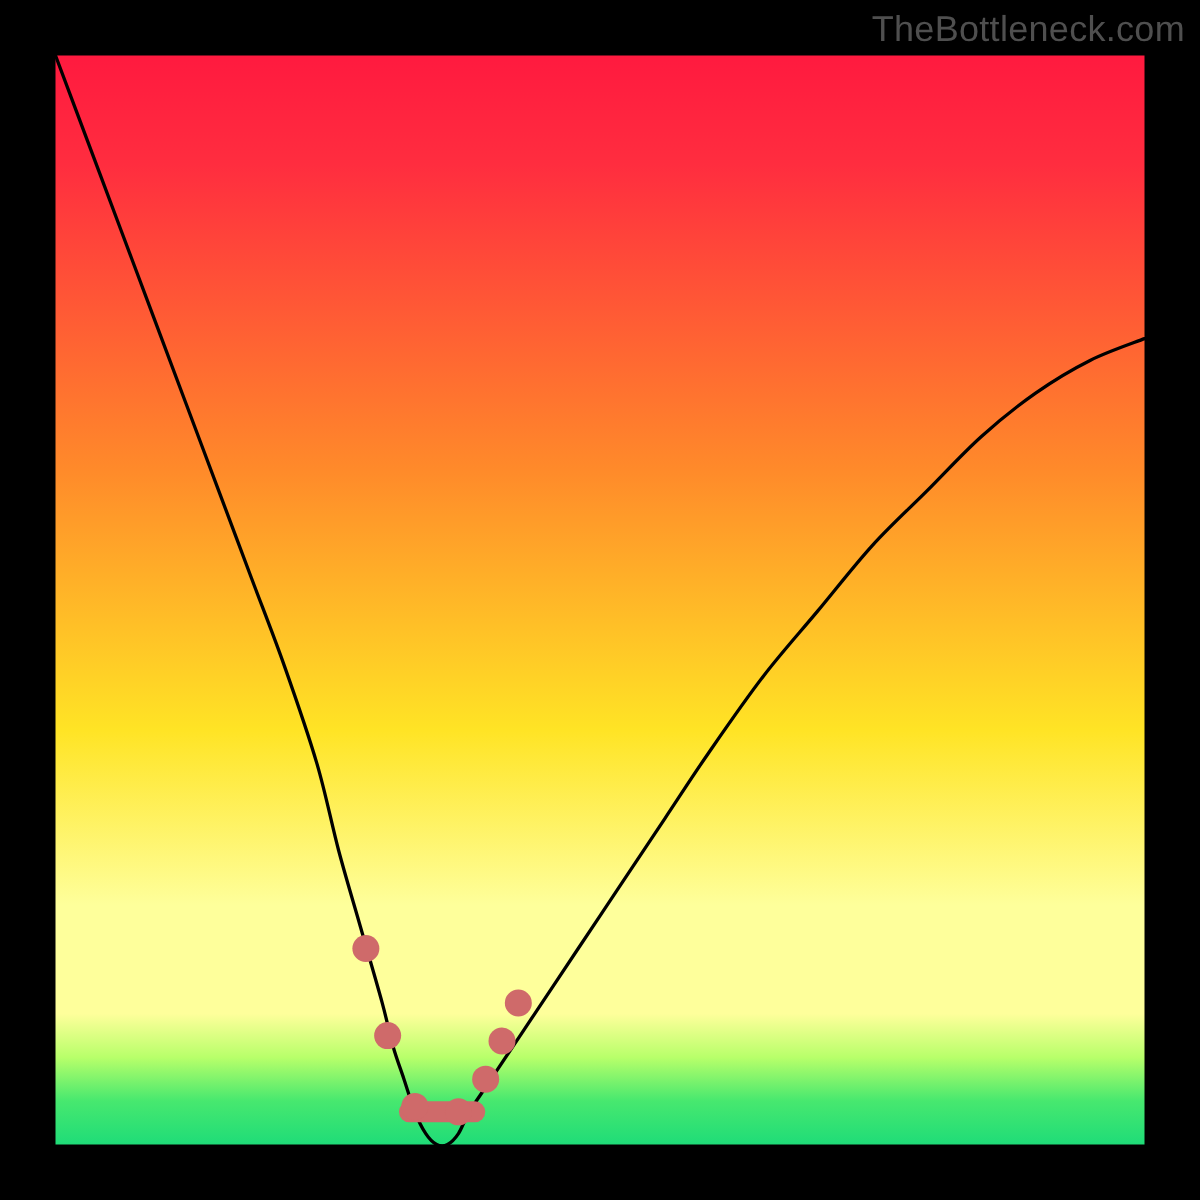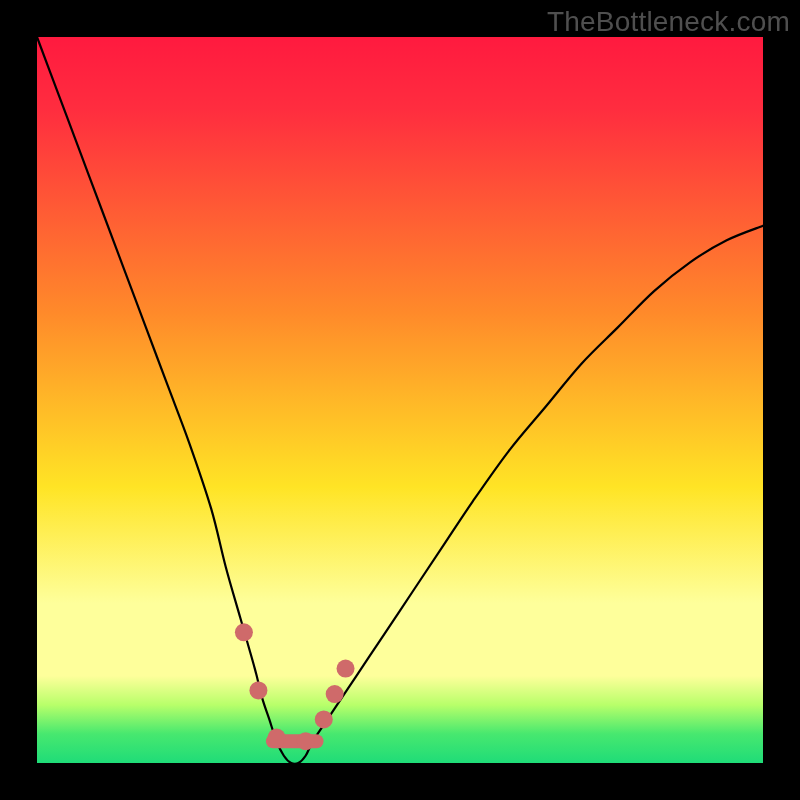--- a/index.html
+++ b/index.html
@@ -37,21 +37,21 @@
       var(--c-ylgreen) 92%,
       var(--c-green1) 96%,
       var(--c-green2) 100%
     );
   }
   .watermark {
     position: absolute;
     top: 6px;
     right: 10px;
     color: #4f4f4f;
-    font-size: 28px;
+    font-size: 24px;
     font-weight: 400;
     letter-spacing: 0.2px;
     user-select: none;
   }
   svg.curve {
     position: absolute;
     left: 0;
     top: 0;
     width: 726px;
     height: 726px;

